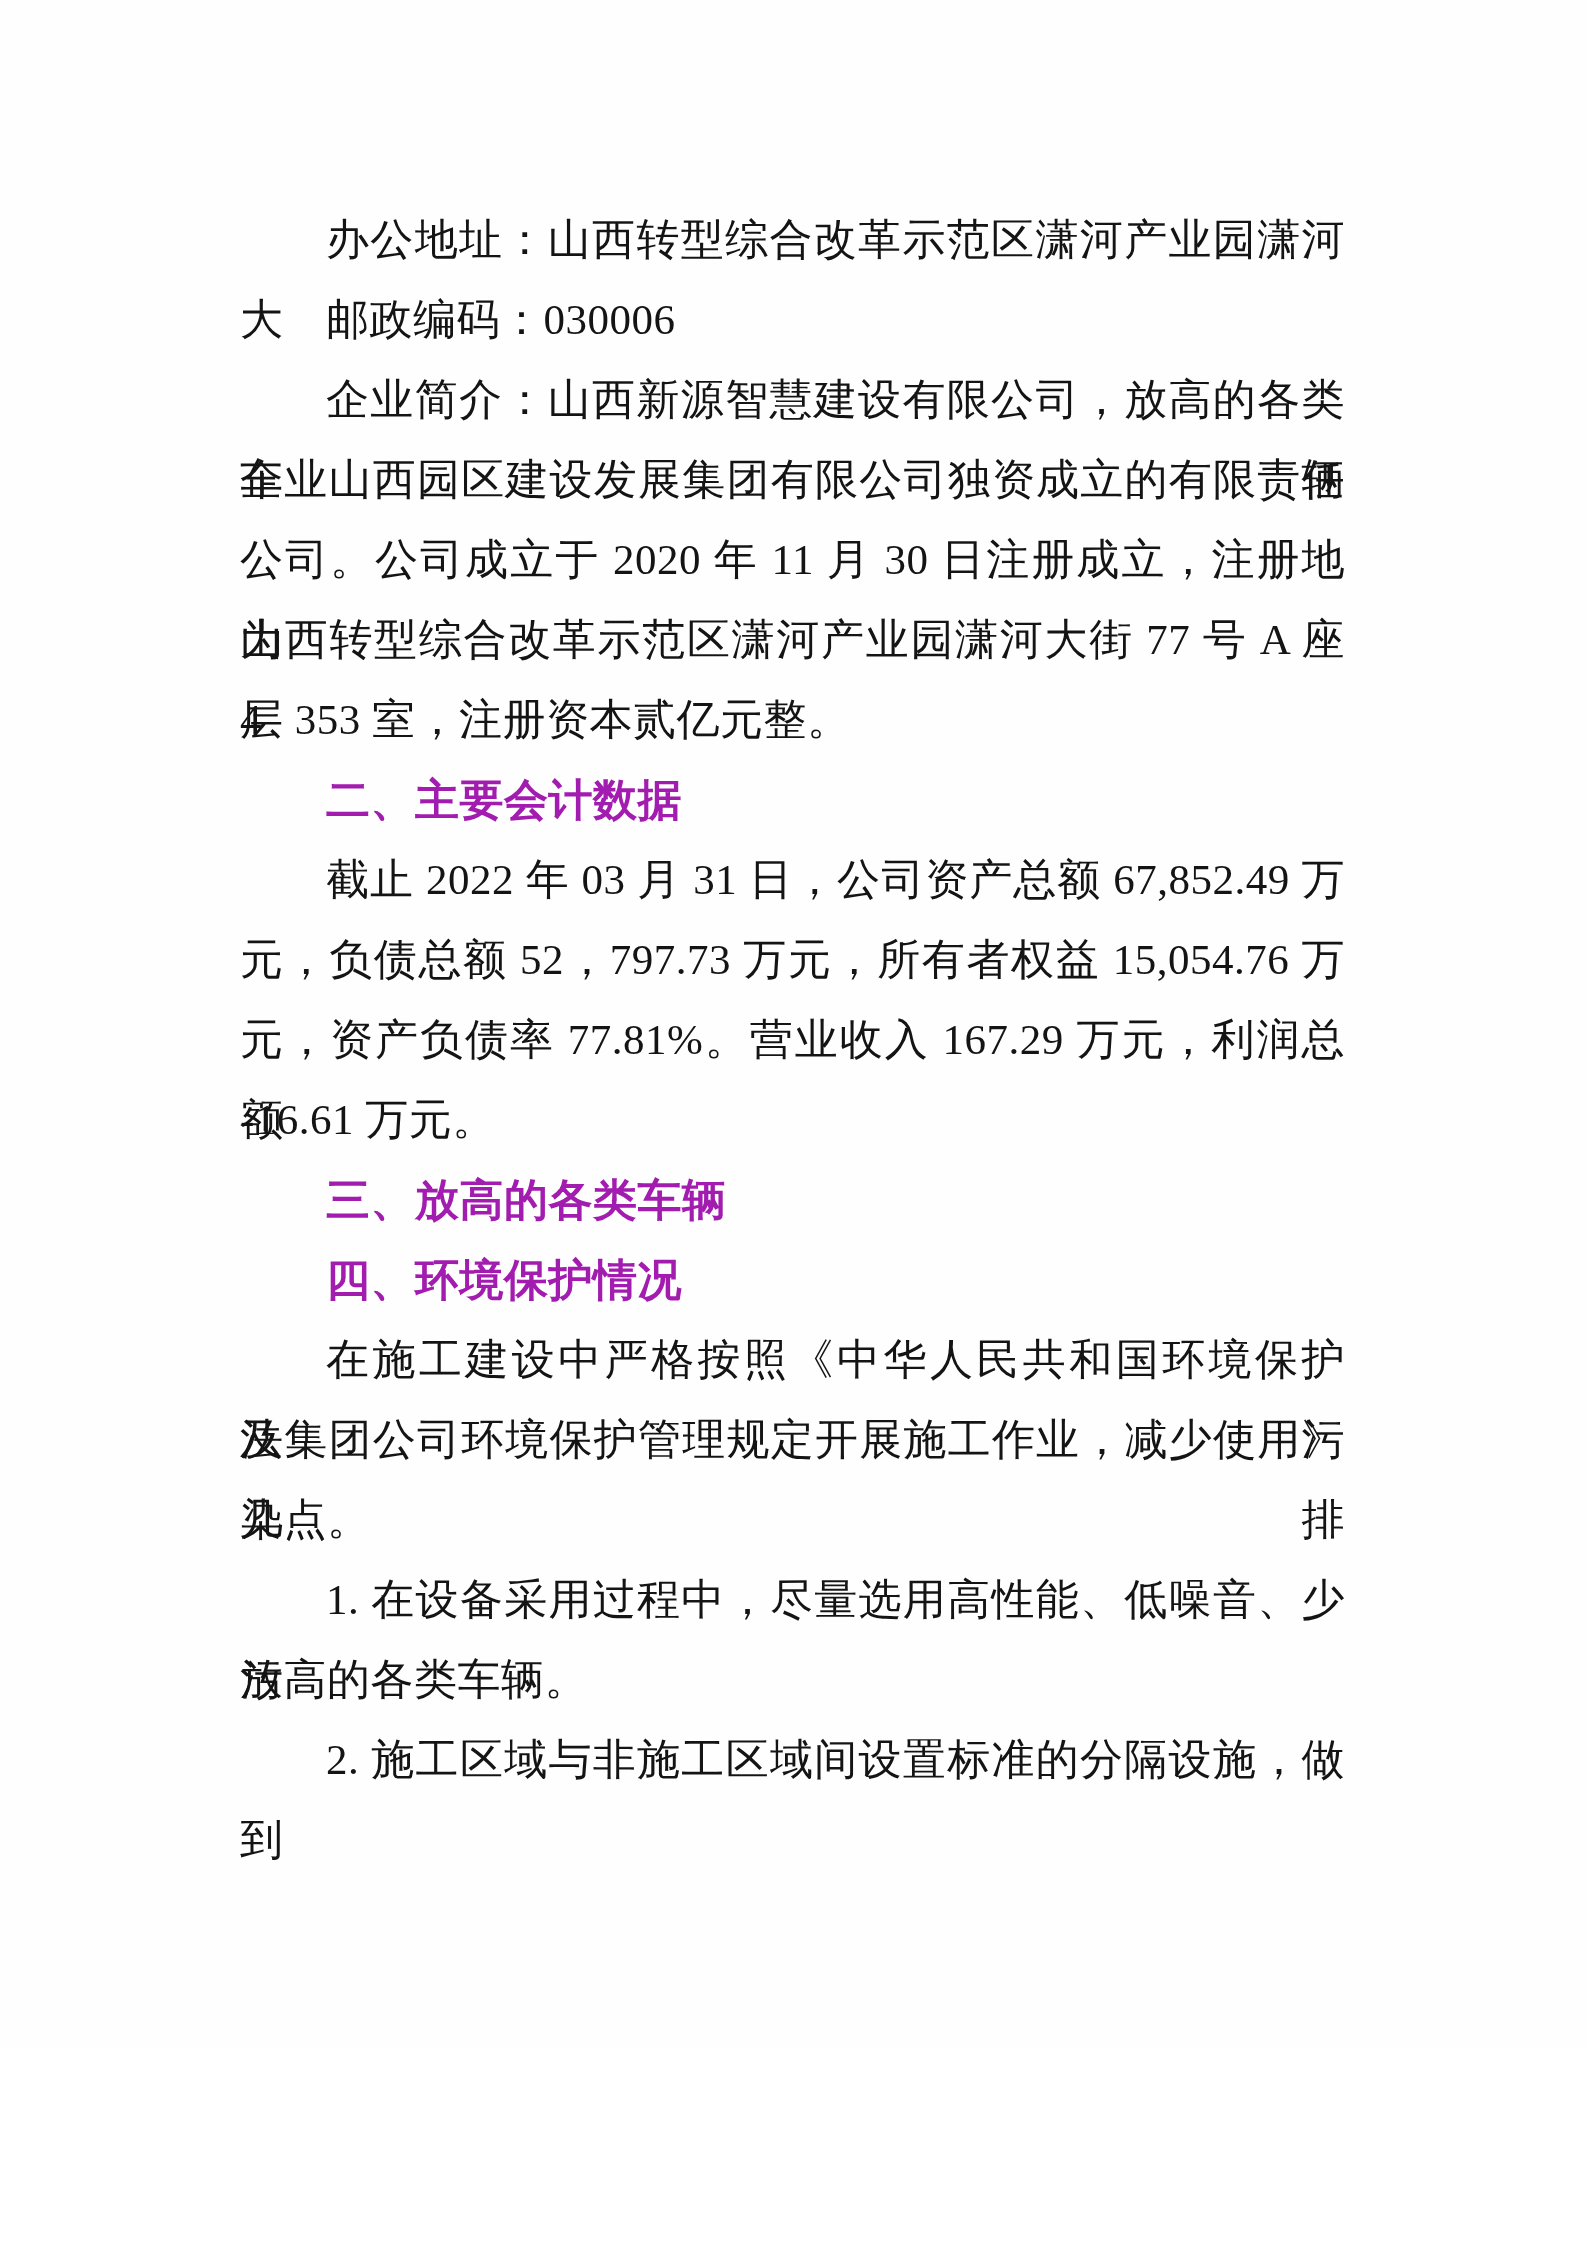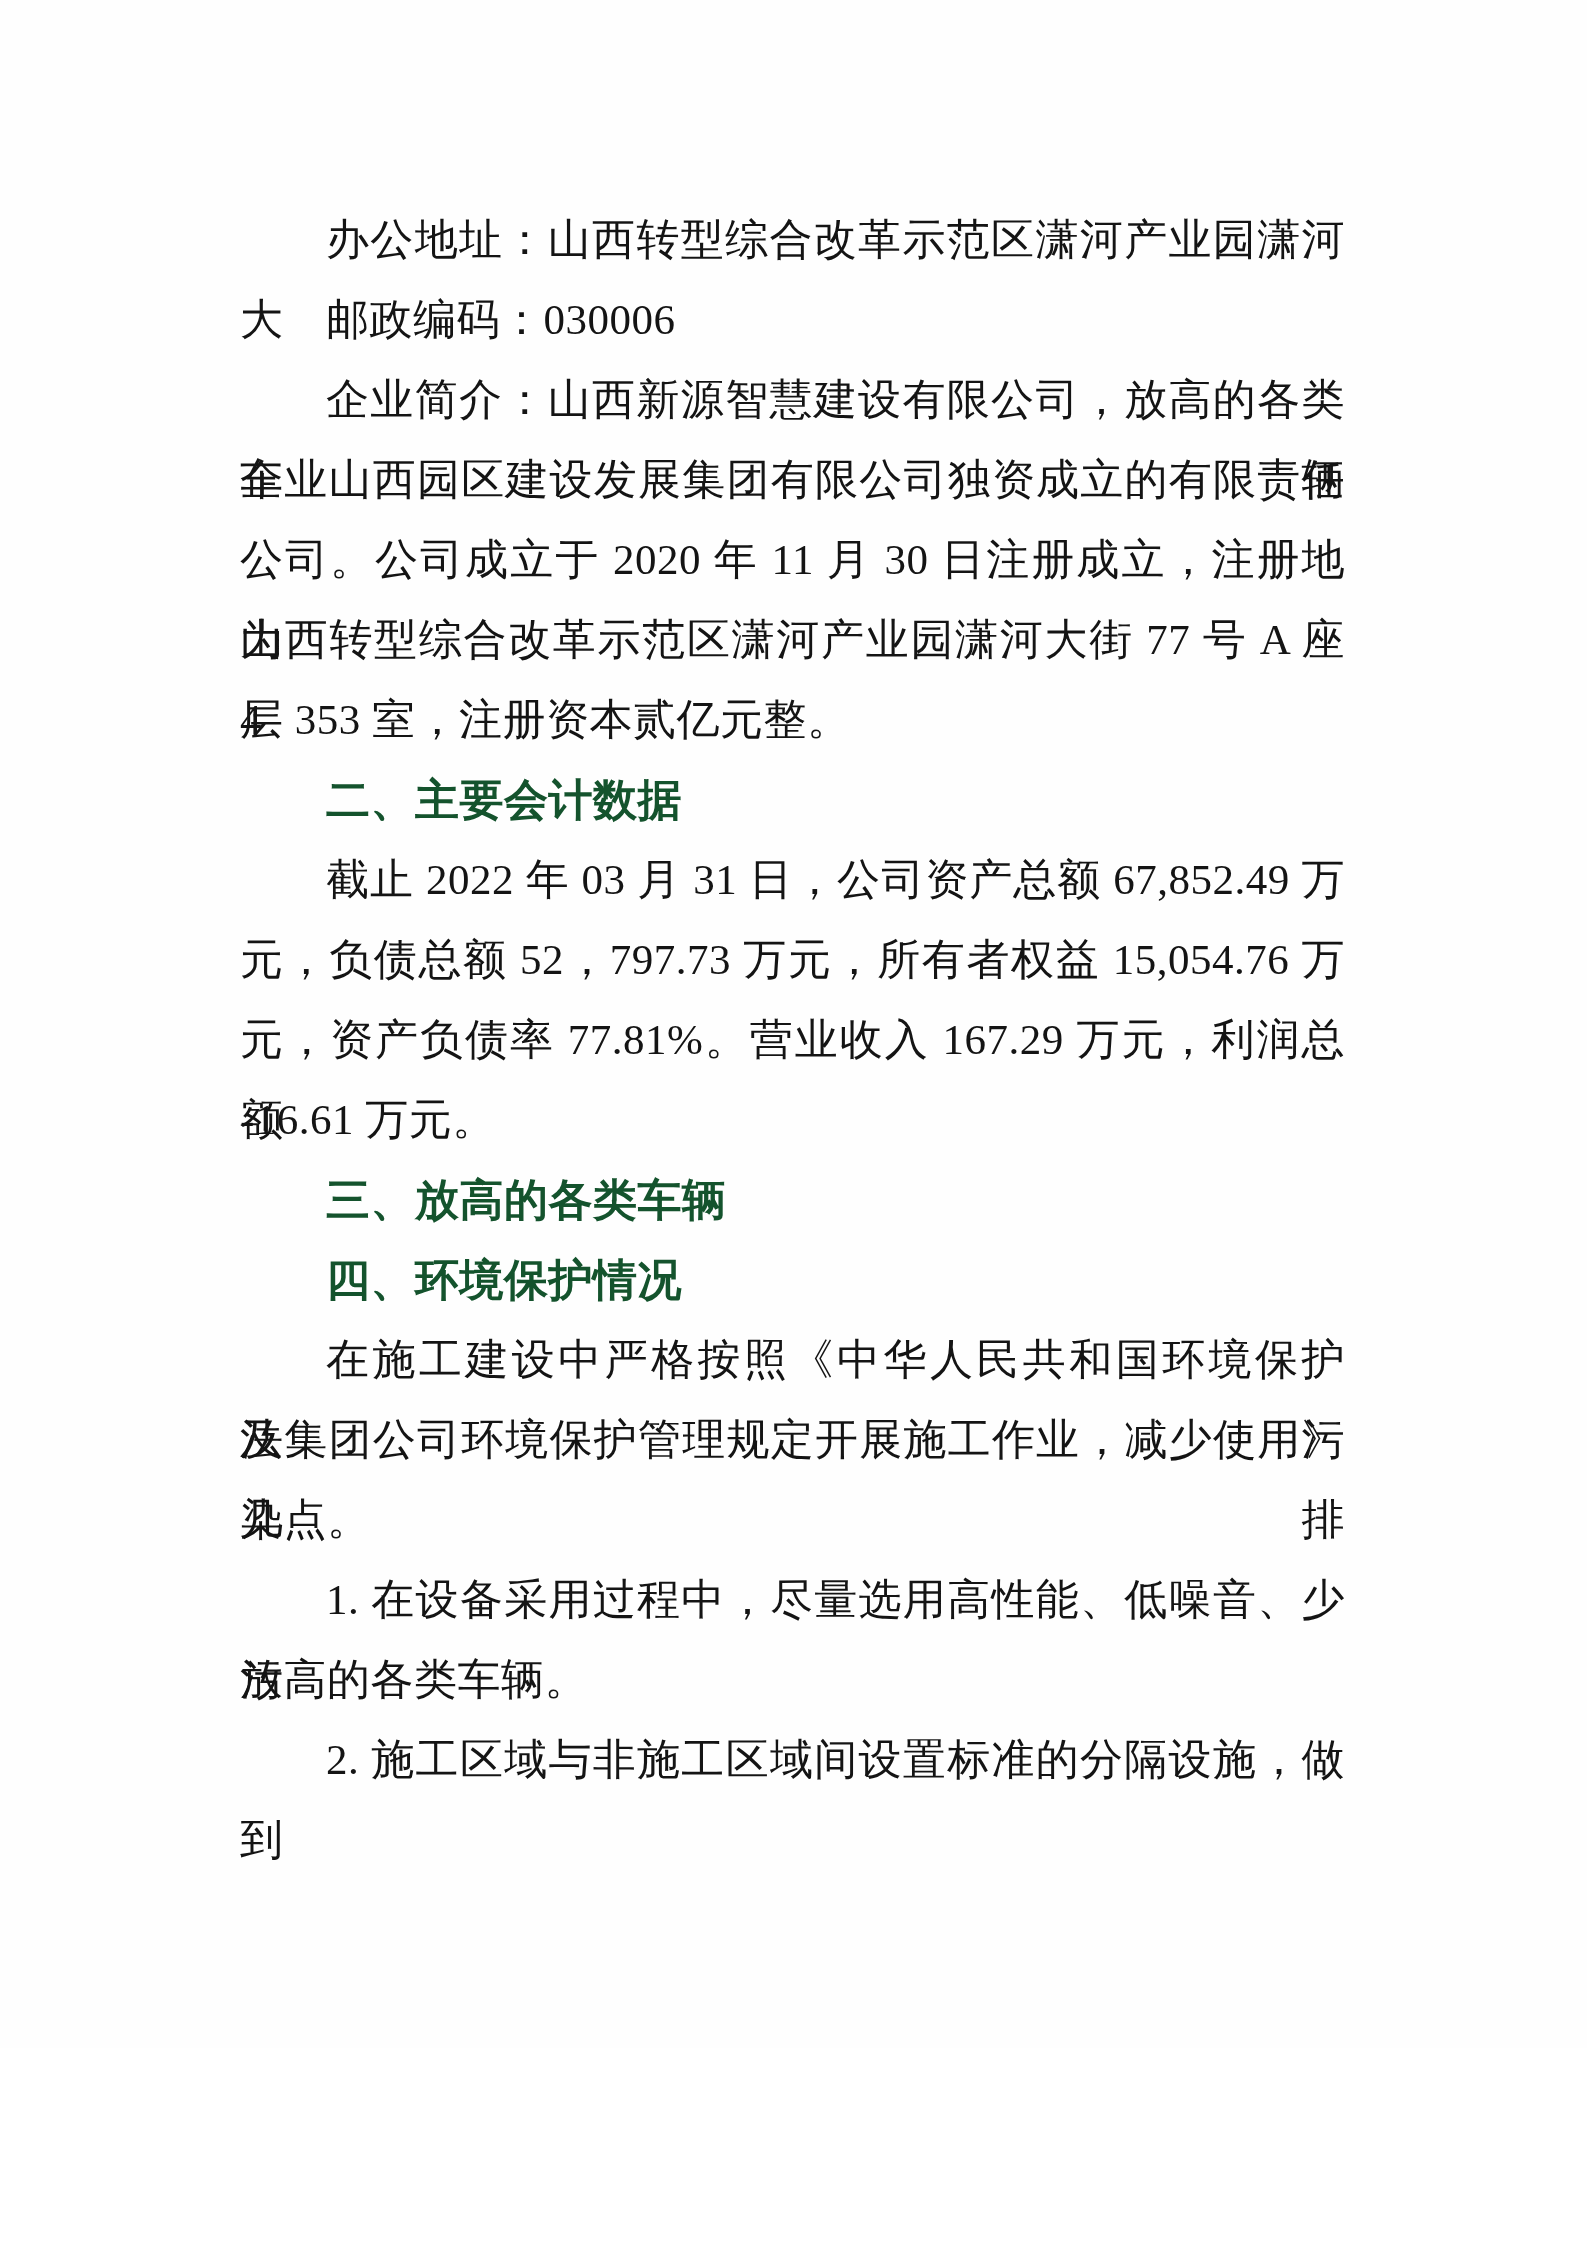--- a/index.html
+++ b/index.html
@@ -33,21 +33,21 @@
     text-justify: inter-character;
   }
   
   .indent {
     text-indent: 86px;
   }
   .heading {
     font-family: "Liberation Sans", "DejaVu Sans", sans-serif;
     font-weight: 700;
     font-size: 44px;
-    color: #14532d;
+    color: #a21caf;
   }
 </style>
 </head>
 <body>
 
 <div class="page">
   <div class="line indent justify">办公地址：山西转型综合改革示范区潇河产业园潇河大</div>
   <div class="line indent">邮政编码：030006</div>
   <div class="line indent justify">企业简介：山西新源智慧建设有限公司，放高的各类车辆</div>
   <div class="line justify">企业山西园区建设发展集团有限公司独资成立的有限责任</div>

